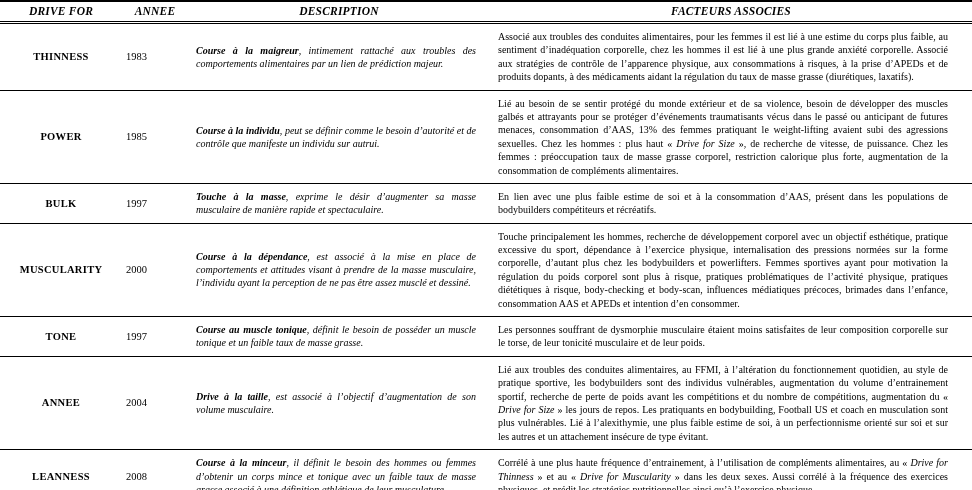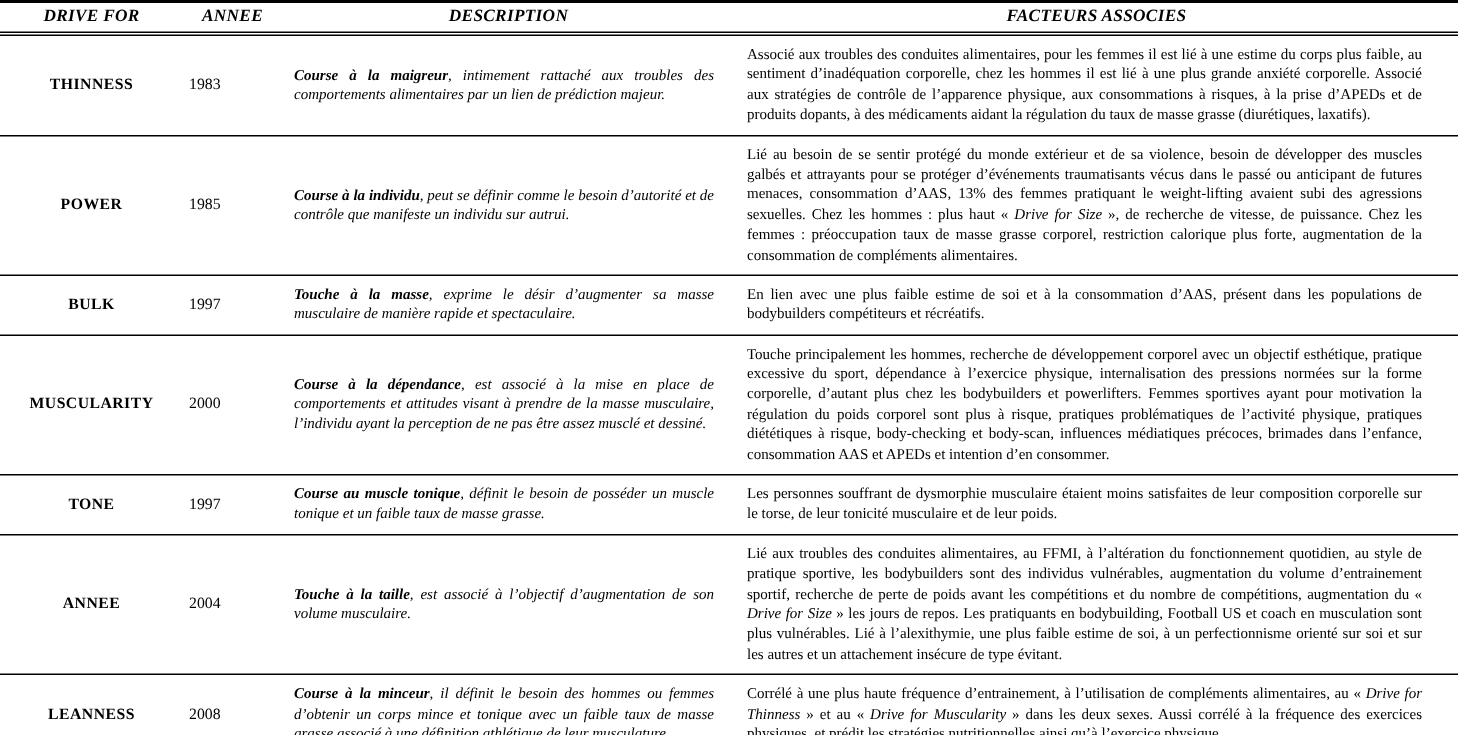--- a/index.html
+++ b/index.html
@@ -139,21 +139,21 @@
       <tr class="data-row">
         <td class="c-drive">TONE</td>
         <td class="c-annee">1997</td>
         <td class="c-desc"><span class="lead">Course au muscle tonique</span><span>, définit le besoin de posséder un muscle tonique et un faible taux de masse grasse.</span></td>
         <td class="c-fact"><span>Les personnes souffrant de dysmorphie musculaire étaient moins satisfaites de leur composition corporelle sur le torse, de leur tonicité musculaire et de leur poids.</span></td>
       </tr>
 
       <tr class="data-row">
         <td class="c-drive">ANNEE</td>
         <td class="c-annee">2004</td>
-        <td class="c-desc"><span class="lead">Touche à la taille</span><span>, est associé à l’objectif d’augmentation de son volume musculaire.</span></td>
+        <td class="c-desc"><span class="lead">Drive à la taille</span><span>, est associé à l’objectif d’augmentation de son volume musculaire.</span></td>
         <td class="c-fact"><span>Lié aux troubles des conduites alimentaires, au FFMI, à l’altération du fonctionnement quotidien, au style de pratique sportive, les bodybuilders sont des individus vulnérables, augmentation du volume d’entrainement sportif, recherche de perte de poids avant les compétitions et du nombre de compétitions, augmentation du « </span><span class="q">Drive for Size</span><span> » les jours de repos. Les pratiquants en bodybuilding, Football US et coach en musculation sont plus vulnérables. Lié à l’alexithymie, une plus faible estime de soi, à un perfectionnisme orienté sur soi et sur les autres et un attachement insécure de type évitant.</span></td>
       </tr>
 
       <tr class="data-row">
         <td class="c-drive">LEANNESS</td>
         <td class="c-annee">2008</td>
         <td class="c-desc"><span class="lead">Course à la minceur</span><span>, il définit le besoin des hommes ou femmes d’obtenir un corps mince et tonique avec un faible taux de masse grasse associé à une définition athlétique de leur musculature.</span></td>
         <td class="c-fact"><span>Corrélé à une plus haute fréquence d’entrainement, à l’utilisation de compléments alimentaires, au « </span><span class="q">Drive for Thinness</span><span> » et au « </span><span class="q">Drive for Muscularity</span><span> » dans les deux sexes. Aussi corrélé à la fréquence des exercices physiques, et prédit les stratégies nutritionnelles ainsi qu’à l’exercice physique.</span></td>
       </tr>
 

